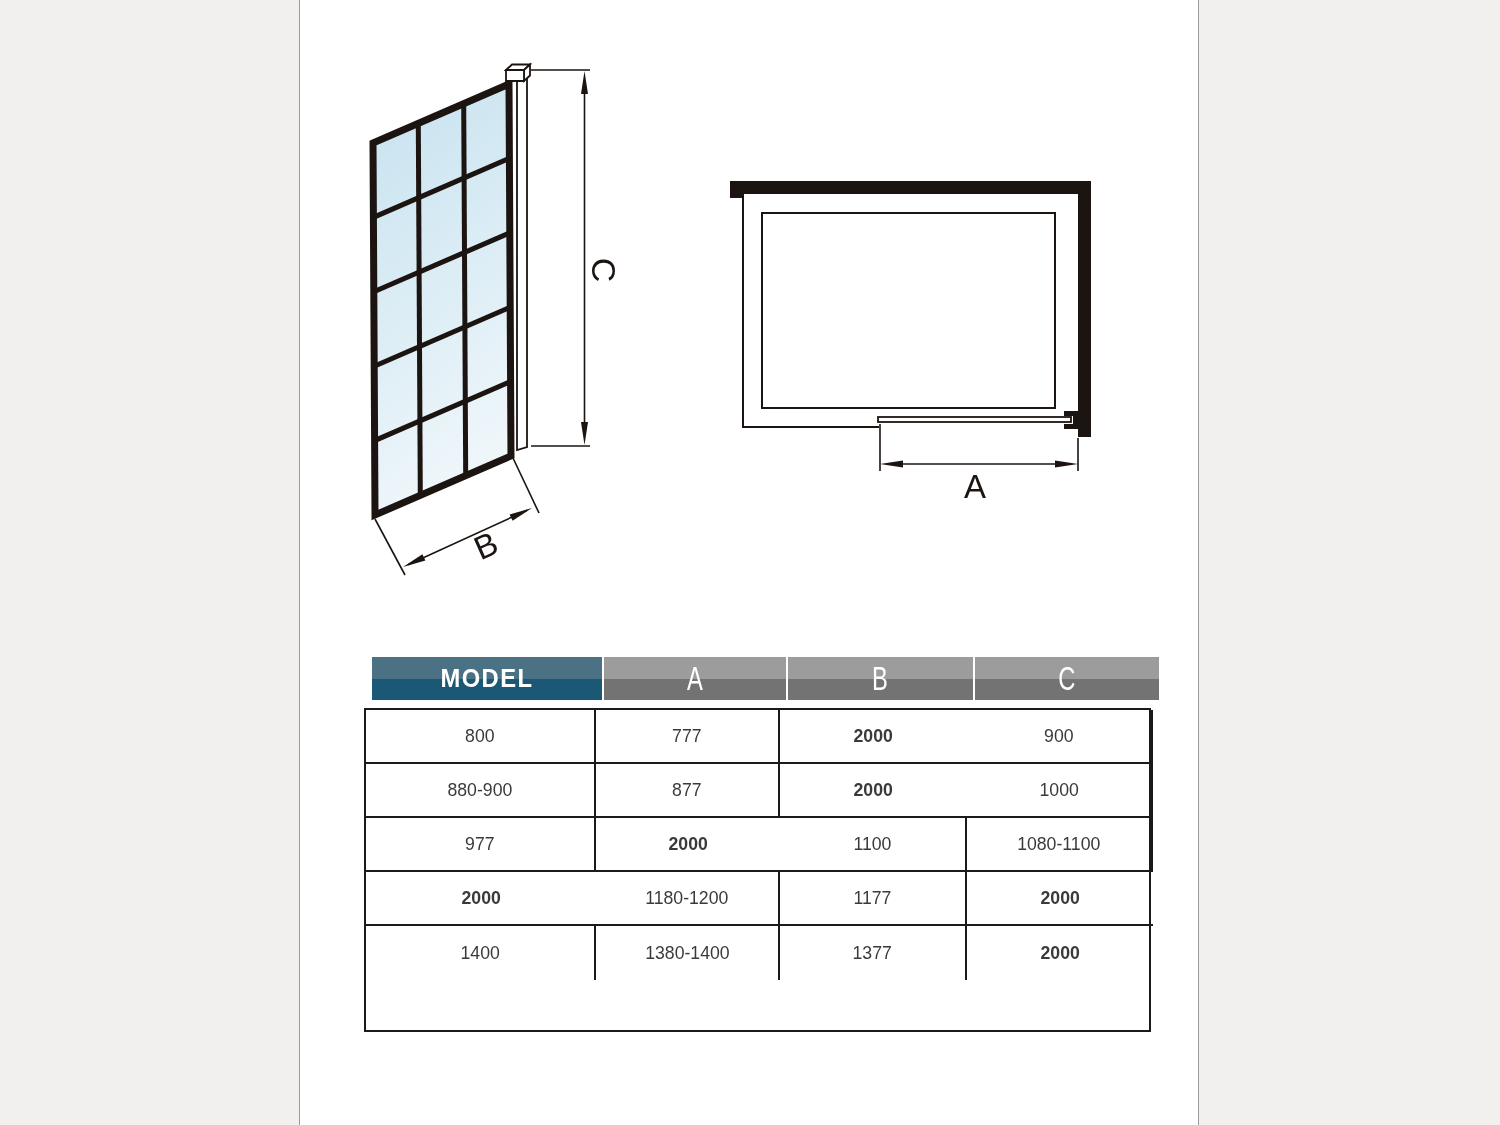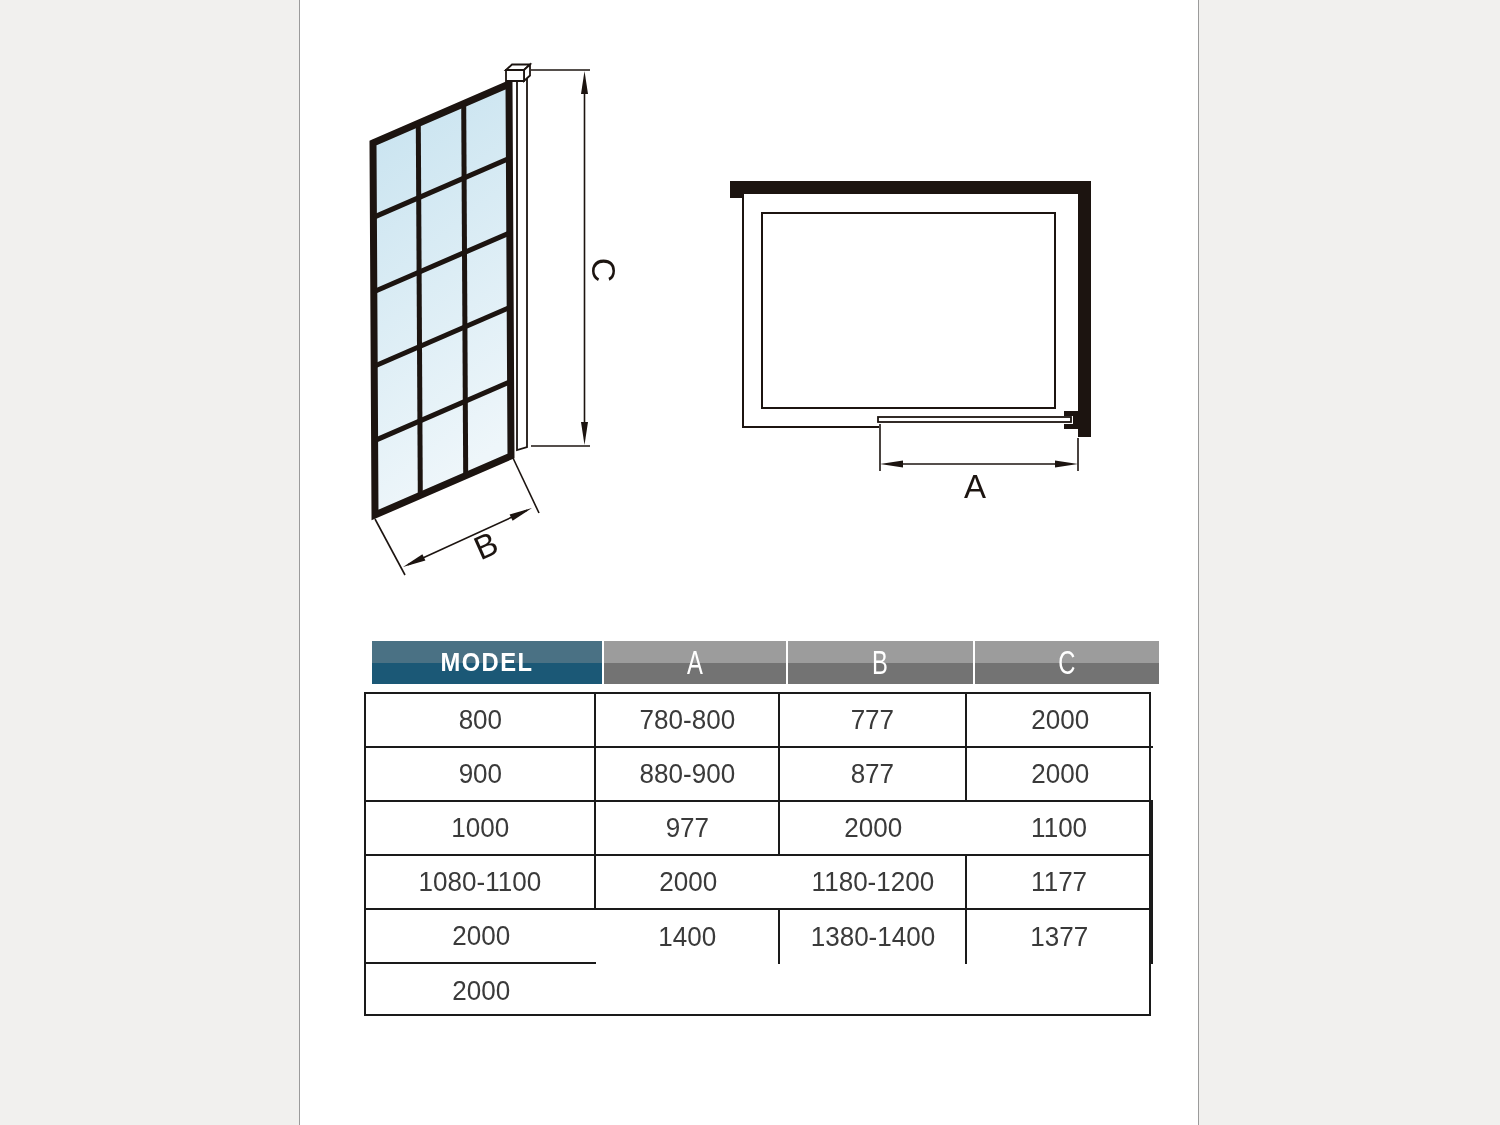--- a/index.html
+++ b/index.html
@@ -7,21 +7,21 @@
     width:1500px;height:1125px;position:relative;overflow:hidden;
     background:#f1f0ee;
     font-family:"Liberation Sans", sans-serif;
   }
   .sheet{
     position:absolute;left:299px;top:-2px;width:898px;height:1126px;
     background:#ffffff;border:1px solid #9b9b9b;
   }
   .diagram-layer{position:absolute;left:0;top:0;width:1500px;height:630px;}
   
-  .spec-table{position:absolute;left:364px;top:641px;width:663px;padding-left:8px;}
+  .spec-table{position:absolute;left:364px;top:657px;width:663px;padding-left:8px;}
   .thead{
     display:grid;grid-template-columns:230px 184px 187px 186px;
     height:43px;
   }
   .th{
     display:flex;align-items:center;justify-content:center;
     color:#ffffff;overflow:hidden;
   }
   .th-model{
     background:linear-gradient(#4a7184 0 52%, #1b5876 52% 100%);
@@ -41,23 +41,23 @@
     position:absolute;left:0;top:51px;width:787px;height:324px;
     display:grid;grid-template-columns:230px 184px 187px 186px;
     grid-auto-rows:54px;
     border:2px solid #1a1a1a;box-sizing:border-box;
     background:#ffffff;
   }
   .td{
     display:flex;align-items:center;justify-content:center;
     border-right:2px solid #1a1a1a;border-bottom:2px solid #1a1a1a;
     box-sizing:border-box;
-    font-size:28px;color:#3a3a3a;
-  }
-  .td.last-col{border-right:none;}
+    font-size:19px;color:#3a3a3a;
+  }
+  .td.last-col{border-right:none;font-weight:bold;}
   .td.last-row{border-bottom:none;}
   .td .t{transform:scaleX(0.93);white-space:nowrap;}
 </style>
 </head>
 <body>
 
 <div class="sheet"></div>
 
 <svg class="diagram-layer" viewBox="0 0 1500 630" xmlns="http://www.w3.org/2000/svg">
   <defs>
@@ -143,23 +143,20 @@
       </div>
     <div class="th th-gray">
         <span class="t">C</span>
       </div>
   </div>
   <div class="tbody">
     <div class="td">
         <span class="t">800</span>
       </div>
     <div class="td">
-        <span class="t">780-800</span>
-      </div>
-    <div class="td">
         <span class="t">777</span>
       </div>
     <div class="td last-col">
         <span class="t">2000</span>
       </div>
 
     <div class="td">
         <span class="t">900</span>
       </div>
     <div class="td">

